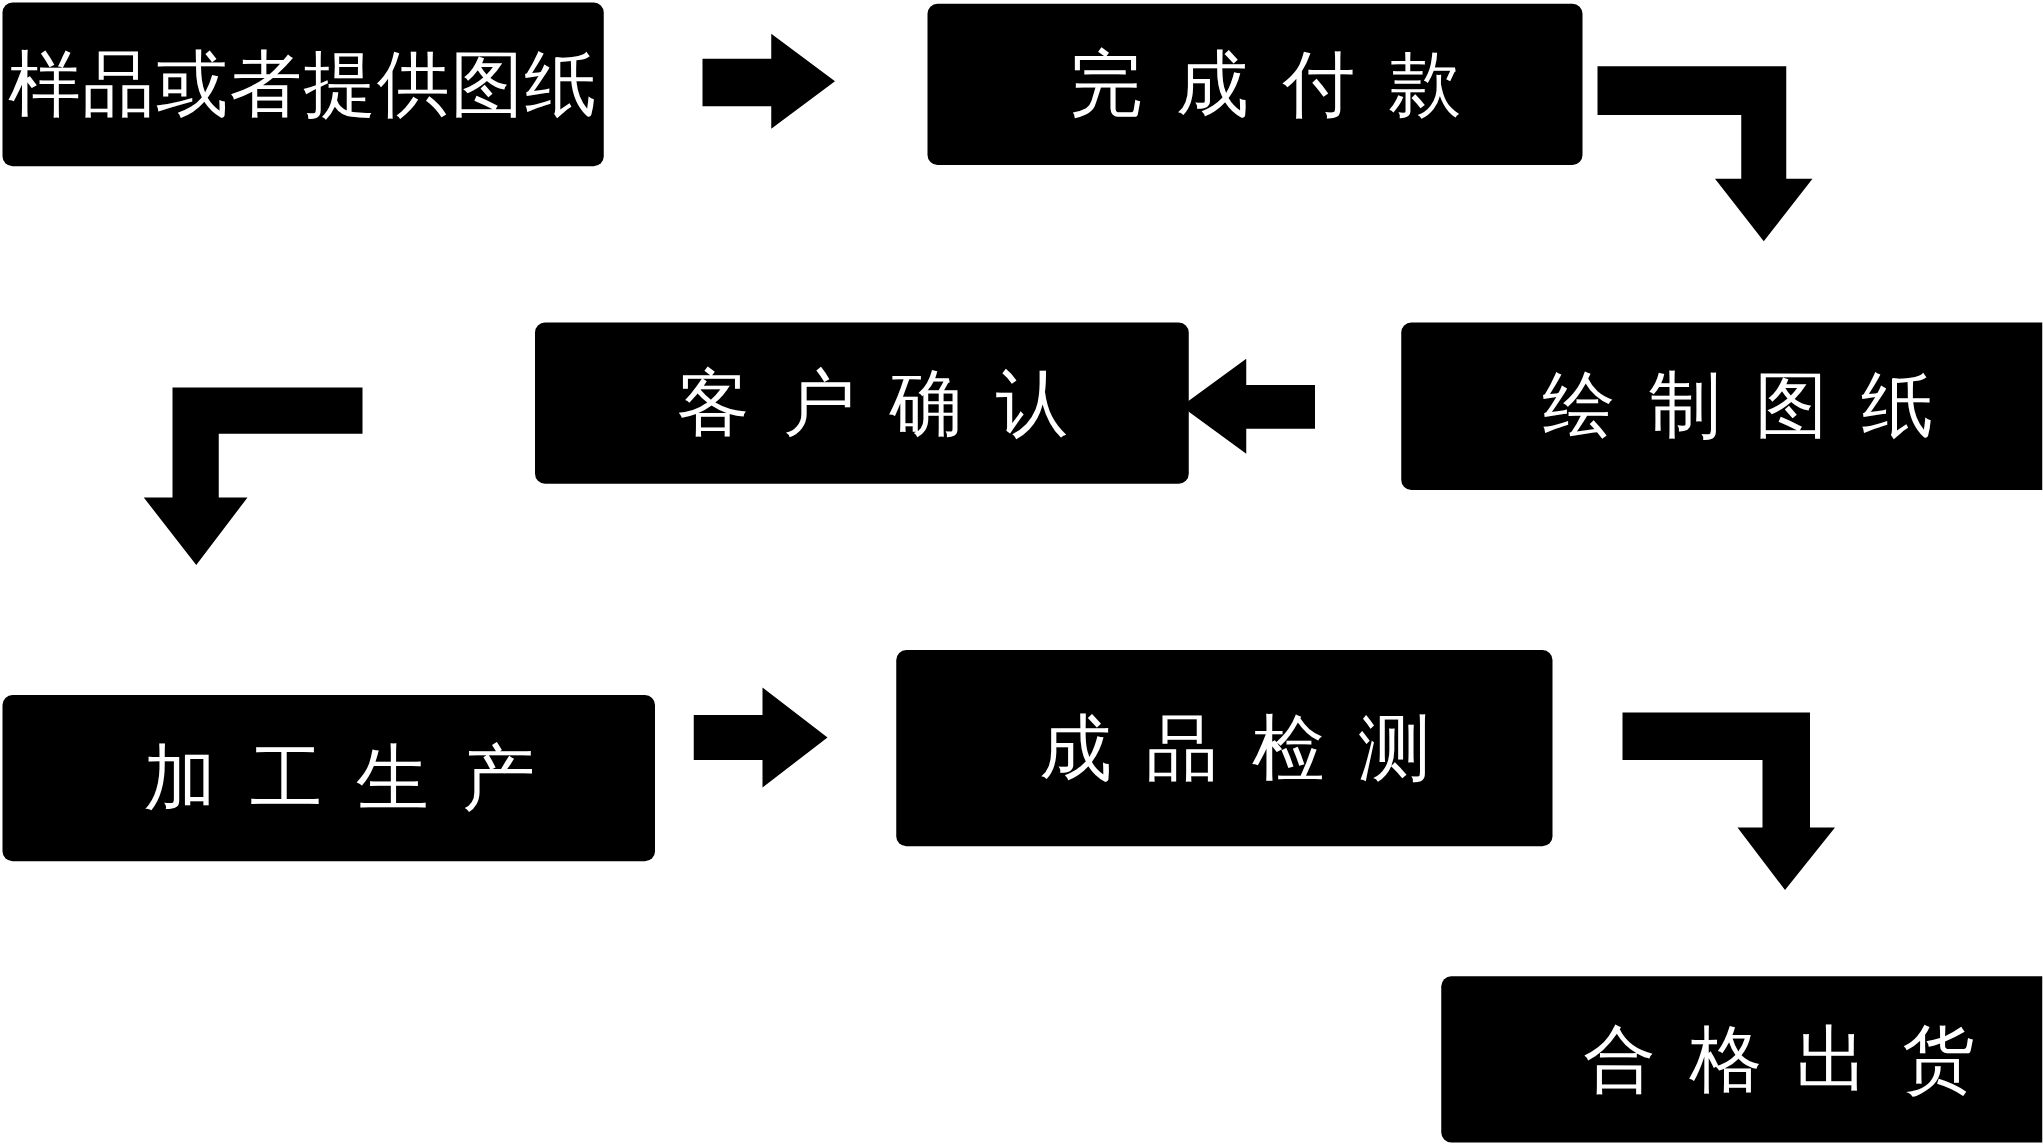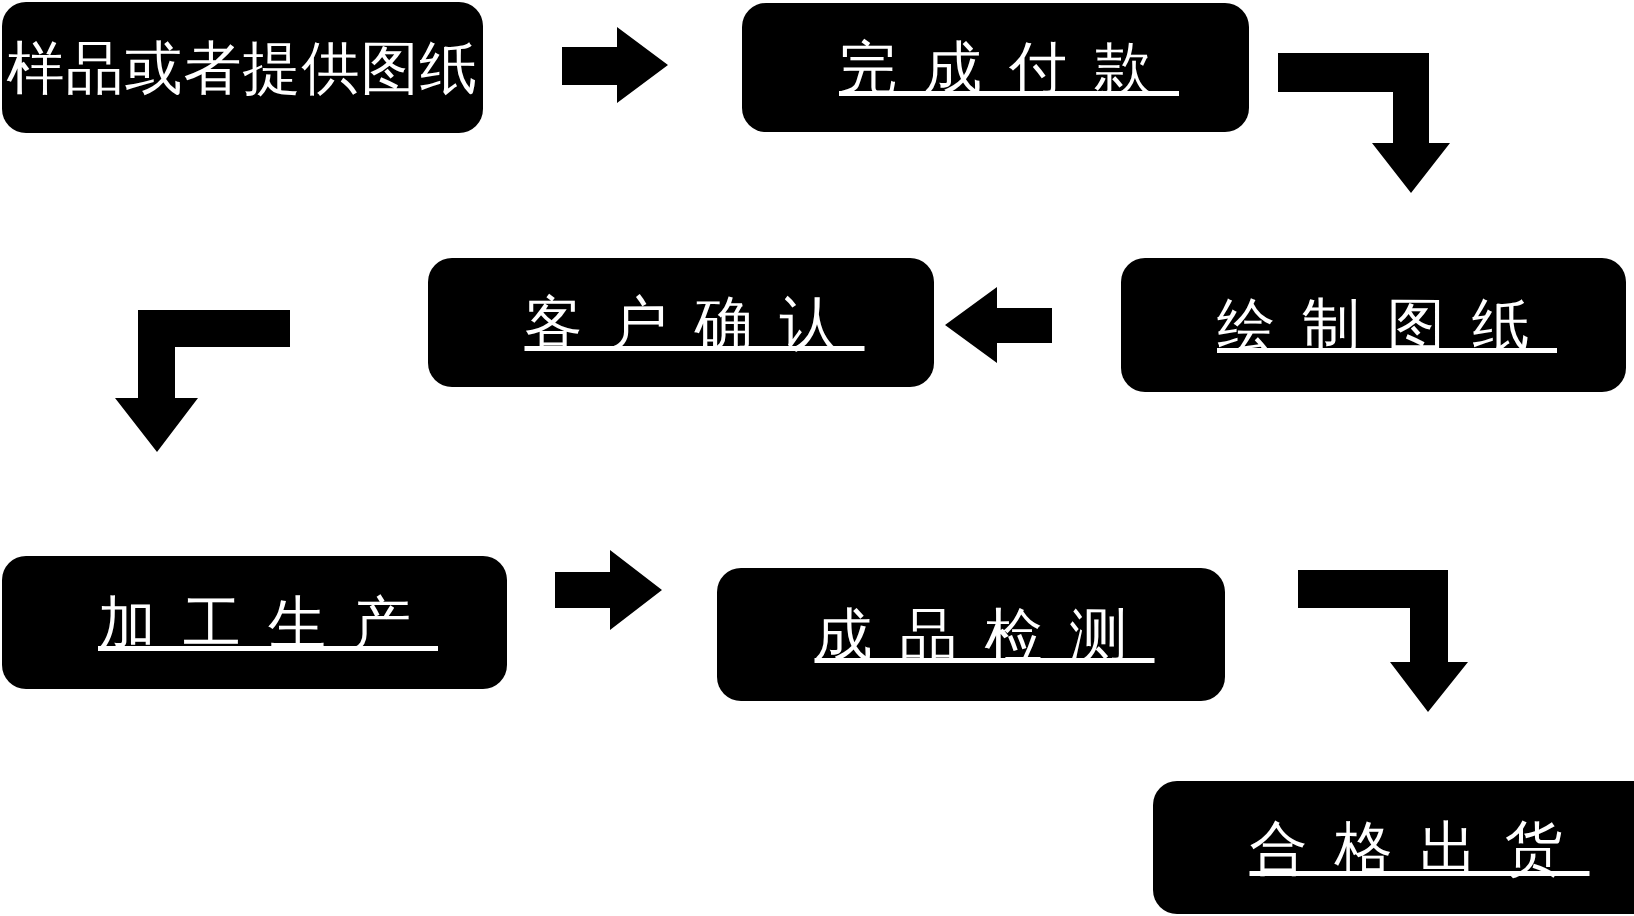--- a/index.html
+++ b/index.html
@@ -14,45 +14,44 @@
     width:1634px;
     height:916px;
     background:var(--bg);
     font-family:"Liberation Sans","DejaVu Sans",sans-serif;
     overflow:hidden;
   }
   .node{
     position:absolute;
     background:var(--node-fill);
     color:var(--node-text);
-    border-radius:24px;
+    border-radius:8px;
     display:flex;
     align-items:center;
     justify-content:center;
     font-size:58px;
     font-weight:500;
     line-height:1;
     white-space:nowrap;
   }
   
   .node.spaced{
     letter-spacing:27px;
-    padding-left:27px; 
-    text-decoration:underline;
+    padding-left:44px; 
   }
   .node.tight{
     letter-spacing:1px;
   }
   
   #n-sample      {left:2px;   top:2px;   width:481px; height:131px;}
   #n-payment     {left:742px; top:3px;   width:480px; height:129px;}
   #n-confirm     {left:408px; top:258px; width:479px; height:129px;margin-left:20px;}
   #n-draw        {left:1105px;top:258px; width:478px; height:134px;margin-left:16px;}
   #n-production  {left:2px;   top:525px; width:478px; height:133px;margin-top:31px;}
-  #n-inspection  {left:717px; top:520px; width:481px; height:133px;margin-top:48px;}
+  #n-inspection  {left:717px; top:520px; width:481px; height:157px;}
   #n-shipment    {left:1153px;top:781px; width:479px; height:133px;}
   .arrow-layer{
     position:absolute;
     left:0;top:0;
     width:1634px;
     height:916px;
     pointer-events:none;
   }
 </style>
 </head>

